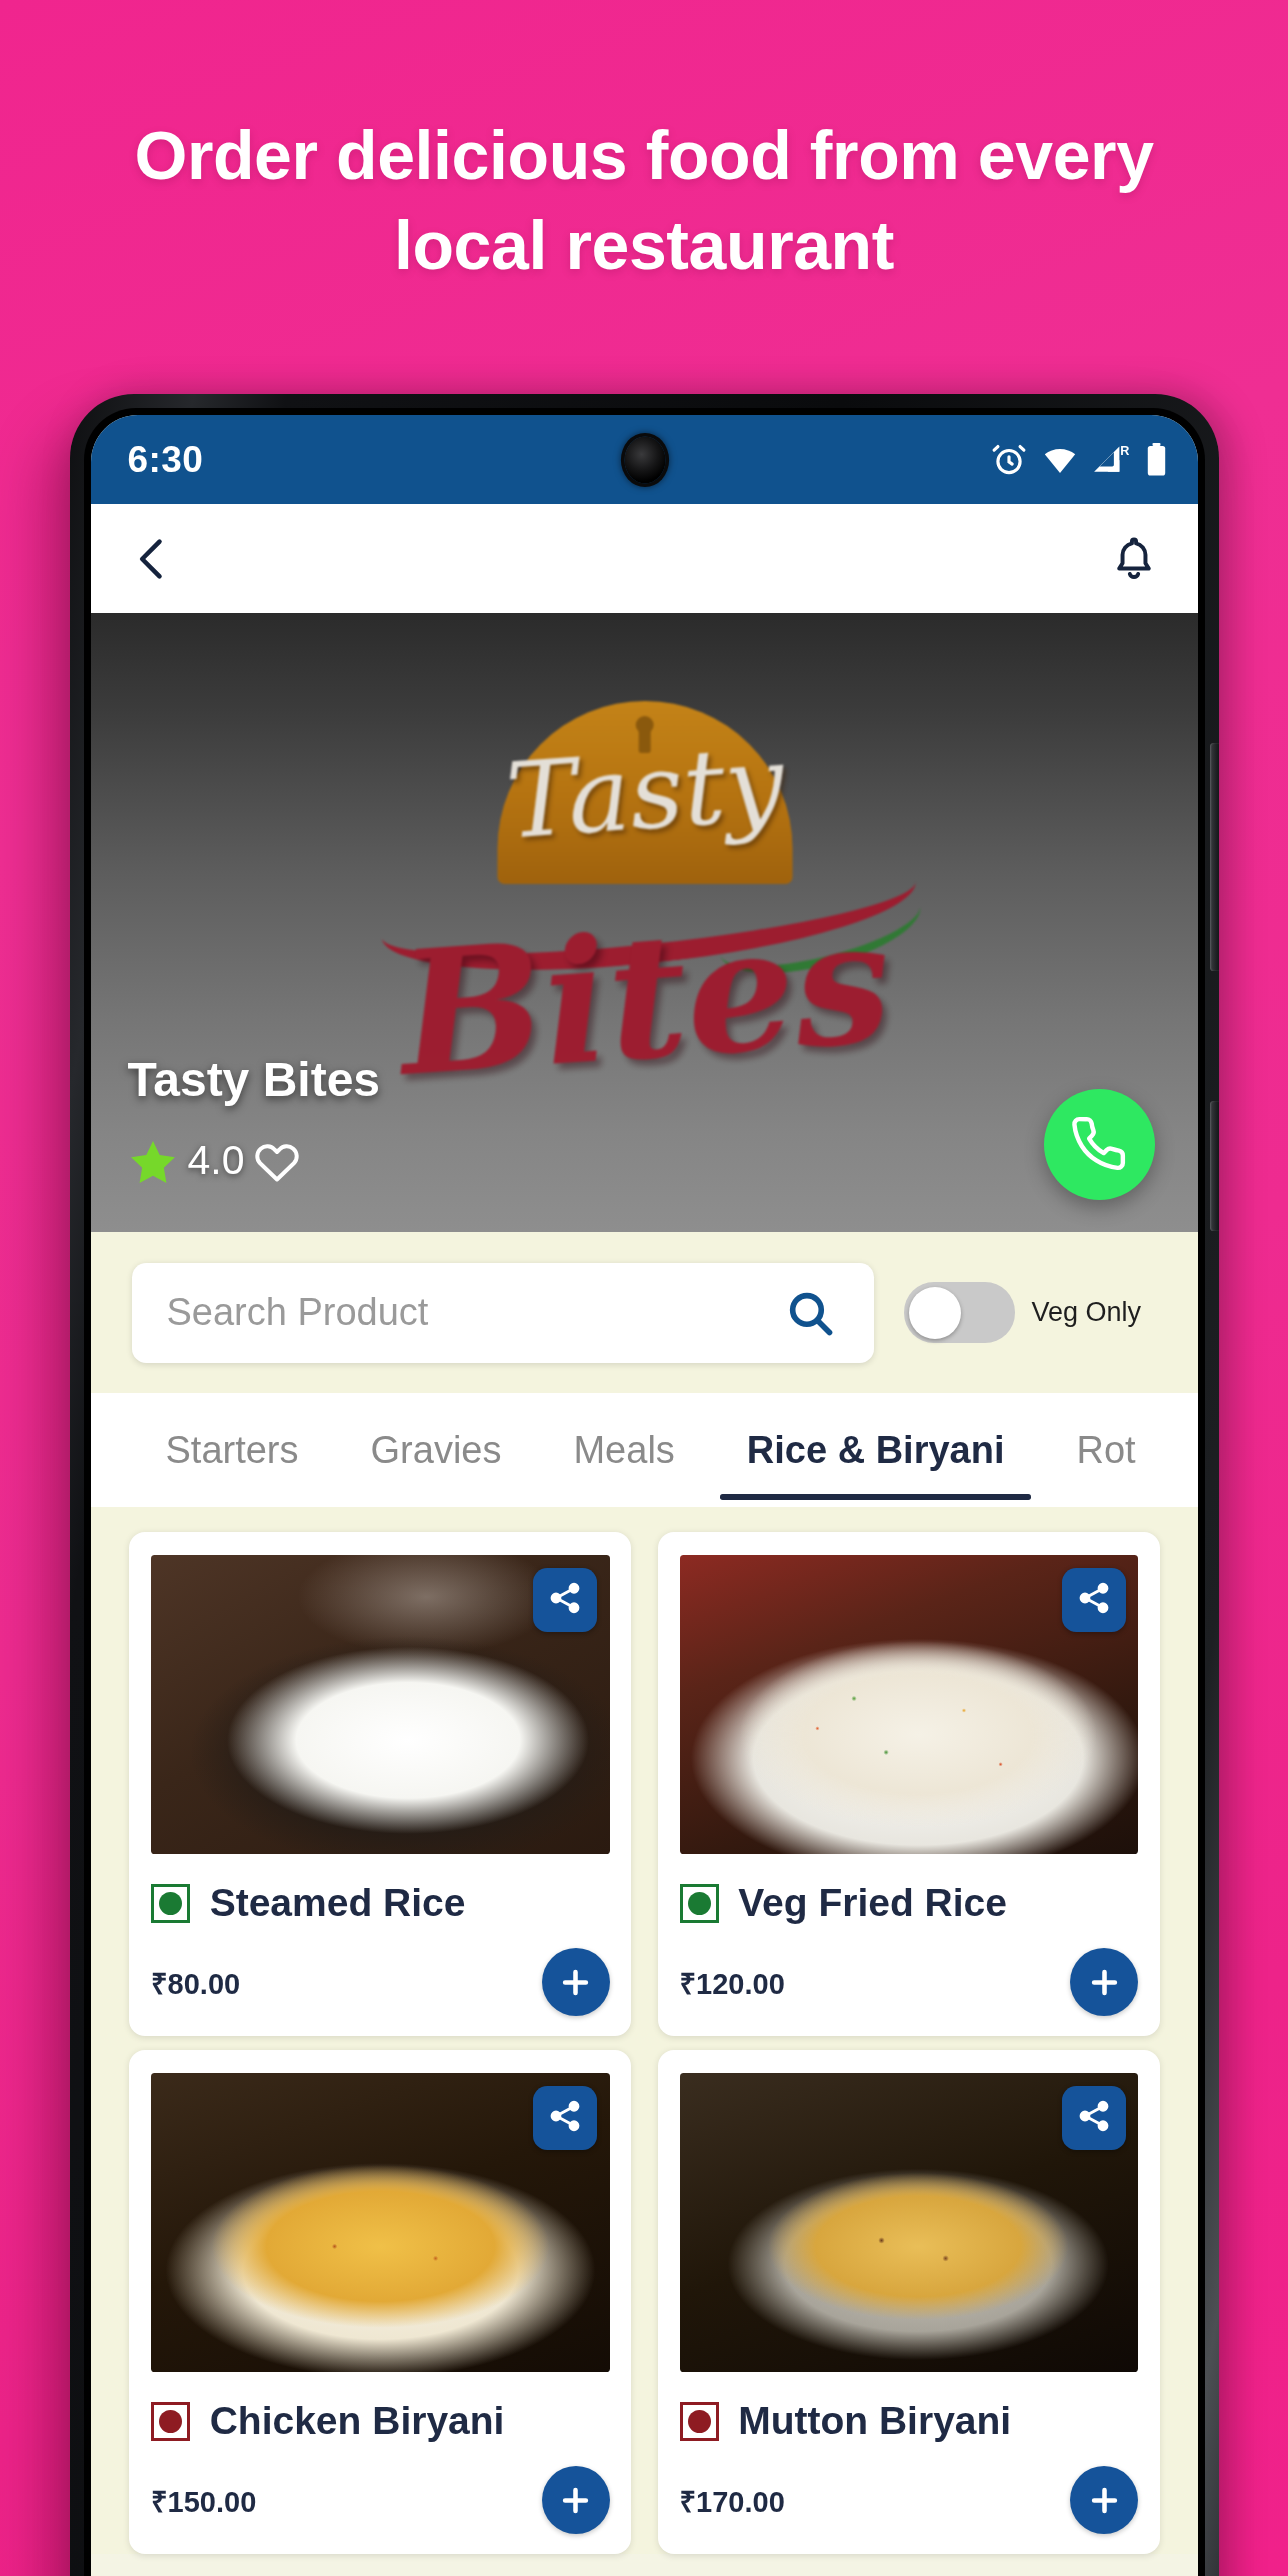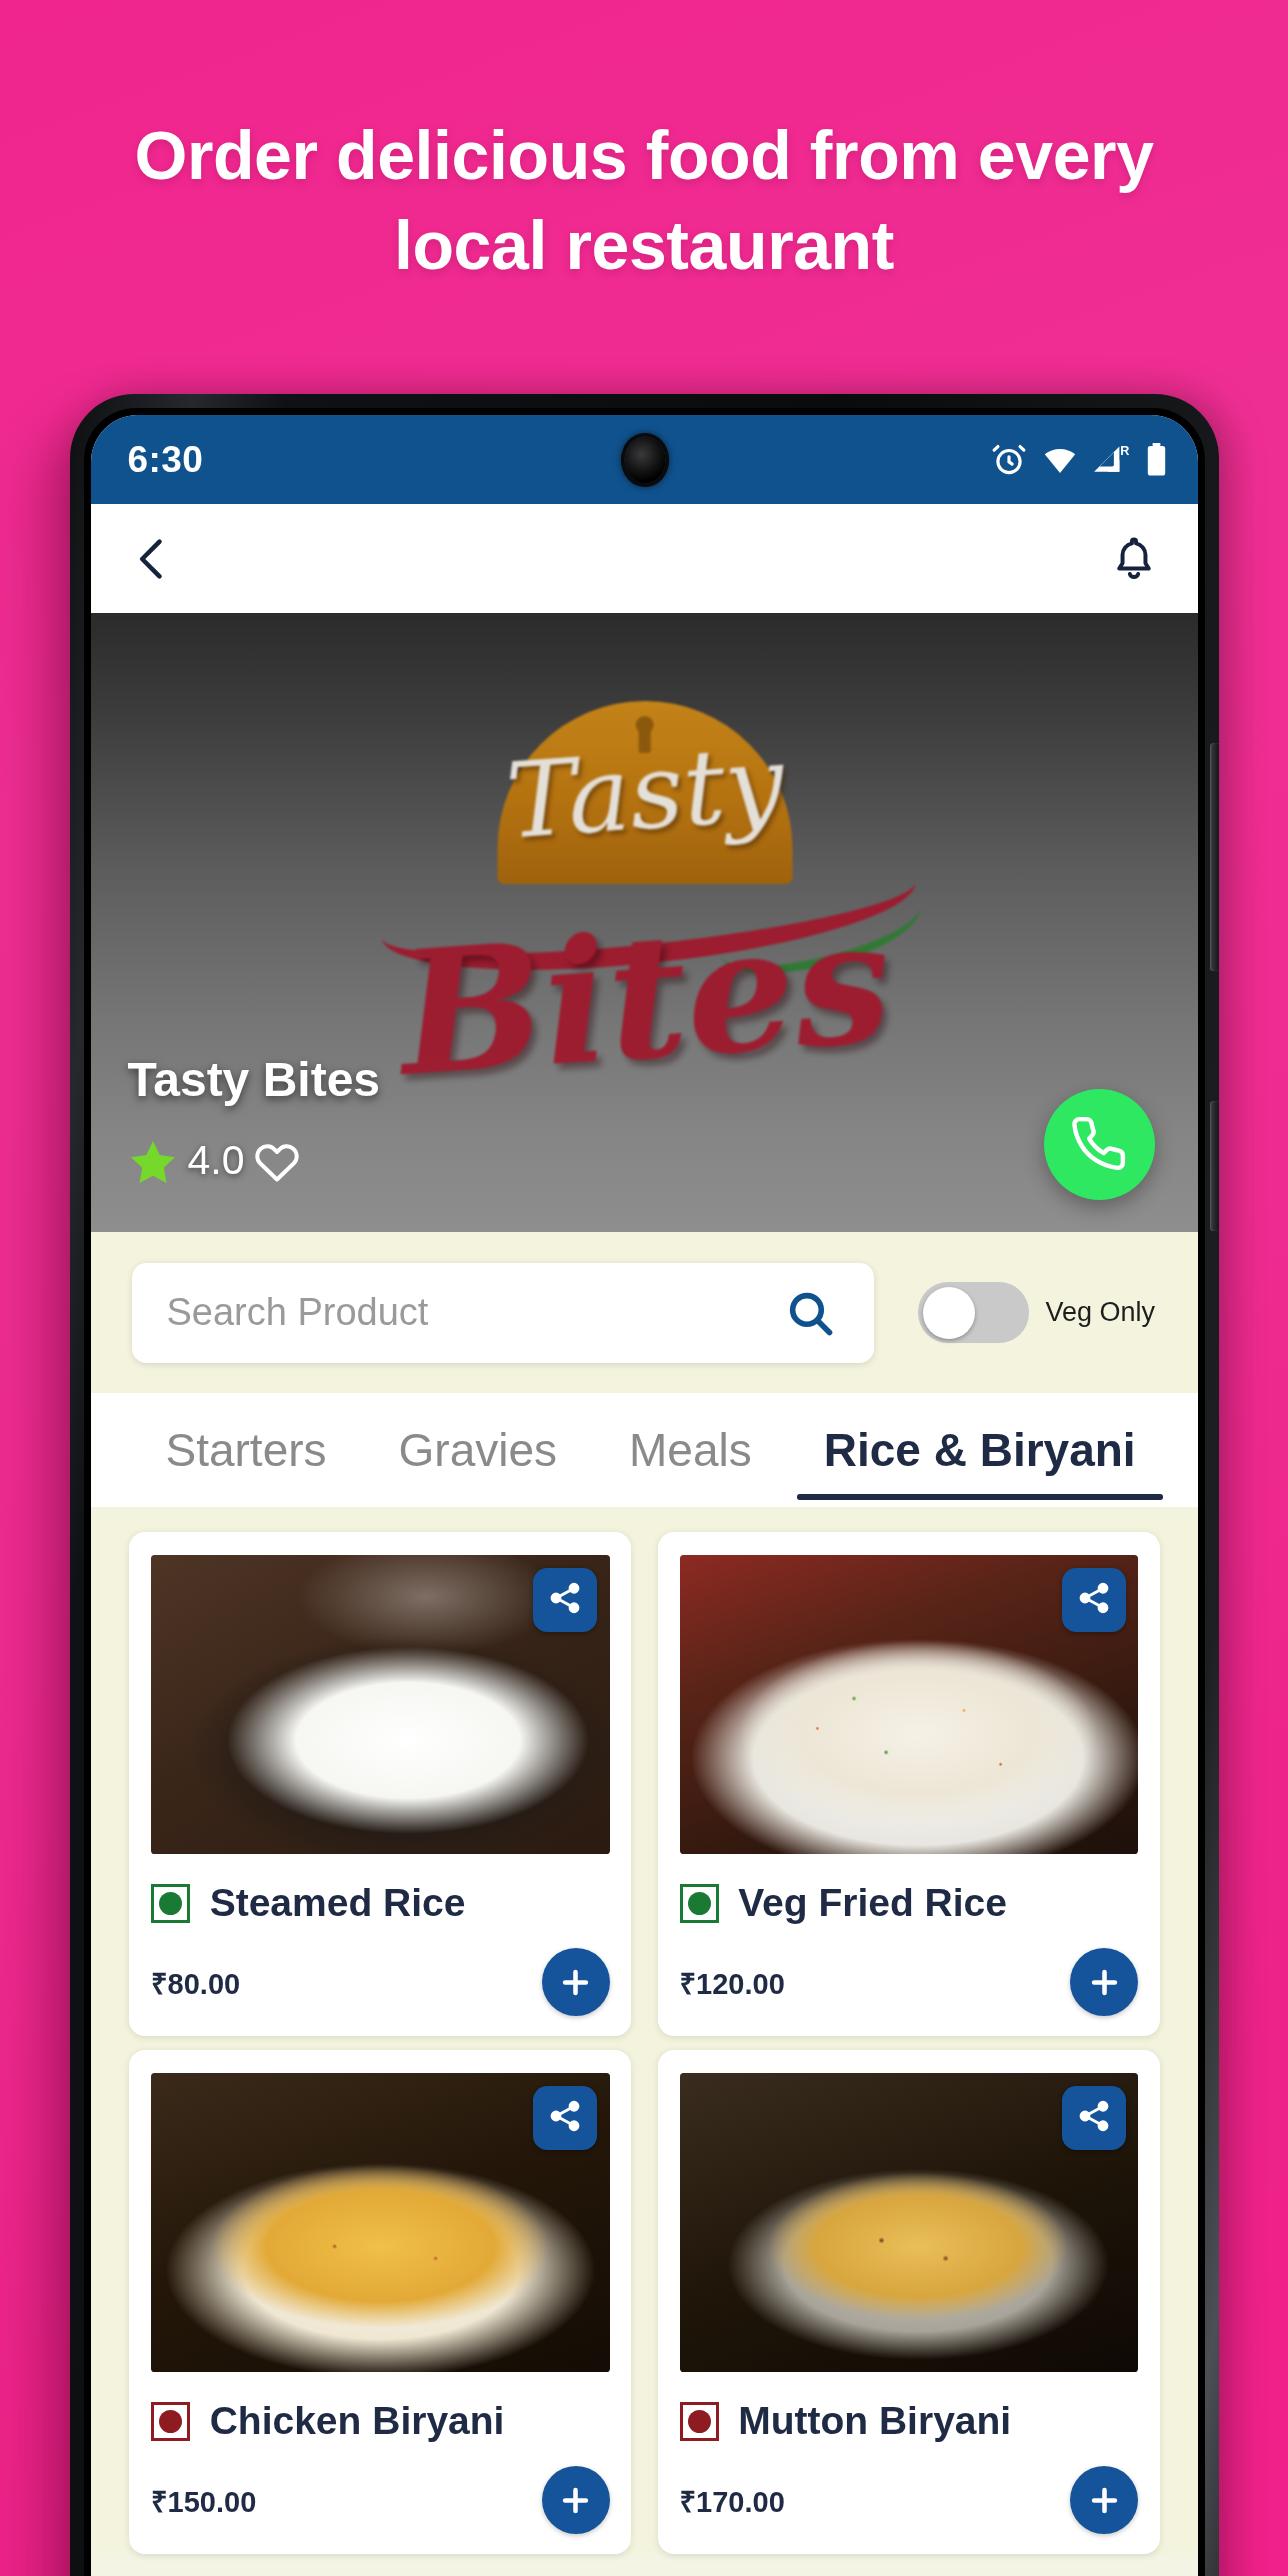--- a/index.html
+++ b/index.html
@@ -254,21 +254,21 @@
     box-shadow: 0 7.2px 19.7px rgba(0,0,0,0.3);
   }
 
   
   .searchrow {
     height: 161px;
     background: #F4F4DE;
     display: flex;
     align-items: center;
     padding: 0 0 0 41px;
-    gap: 44px;
+    gap: 30px;
   }
   .searchbox {
     flex: 0 0 742px;
     height: 100px;
     background: #FFFFFF;
     border-radius: 14.3px;
     display: flex;
     align-items: center;
     justify-content: space-between;
     padding: 0 38px 0 34px;
@@ -316,21 +316,21 @@
     display: flex;
     align-items: stretch;
     padding-left: 38px;
     overflow: hidden;
   }
   .tab {
     display: flex;
     align-items: center;
     position: relative;
     padding: 0 36px;
-    font-size: 46px;
+    font-size: 38px;
     color: #8A8A8A;
     white-space: nowrap;
   }
   .tab.active {
     color: #1F2A44;
     font-weight: bold;
   }
   .tab.active::after {
     content: "";
     position: absolute;

